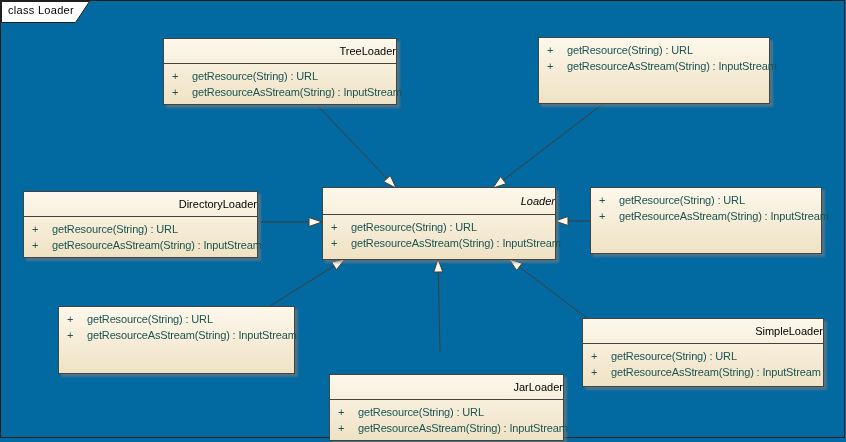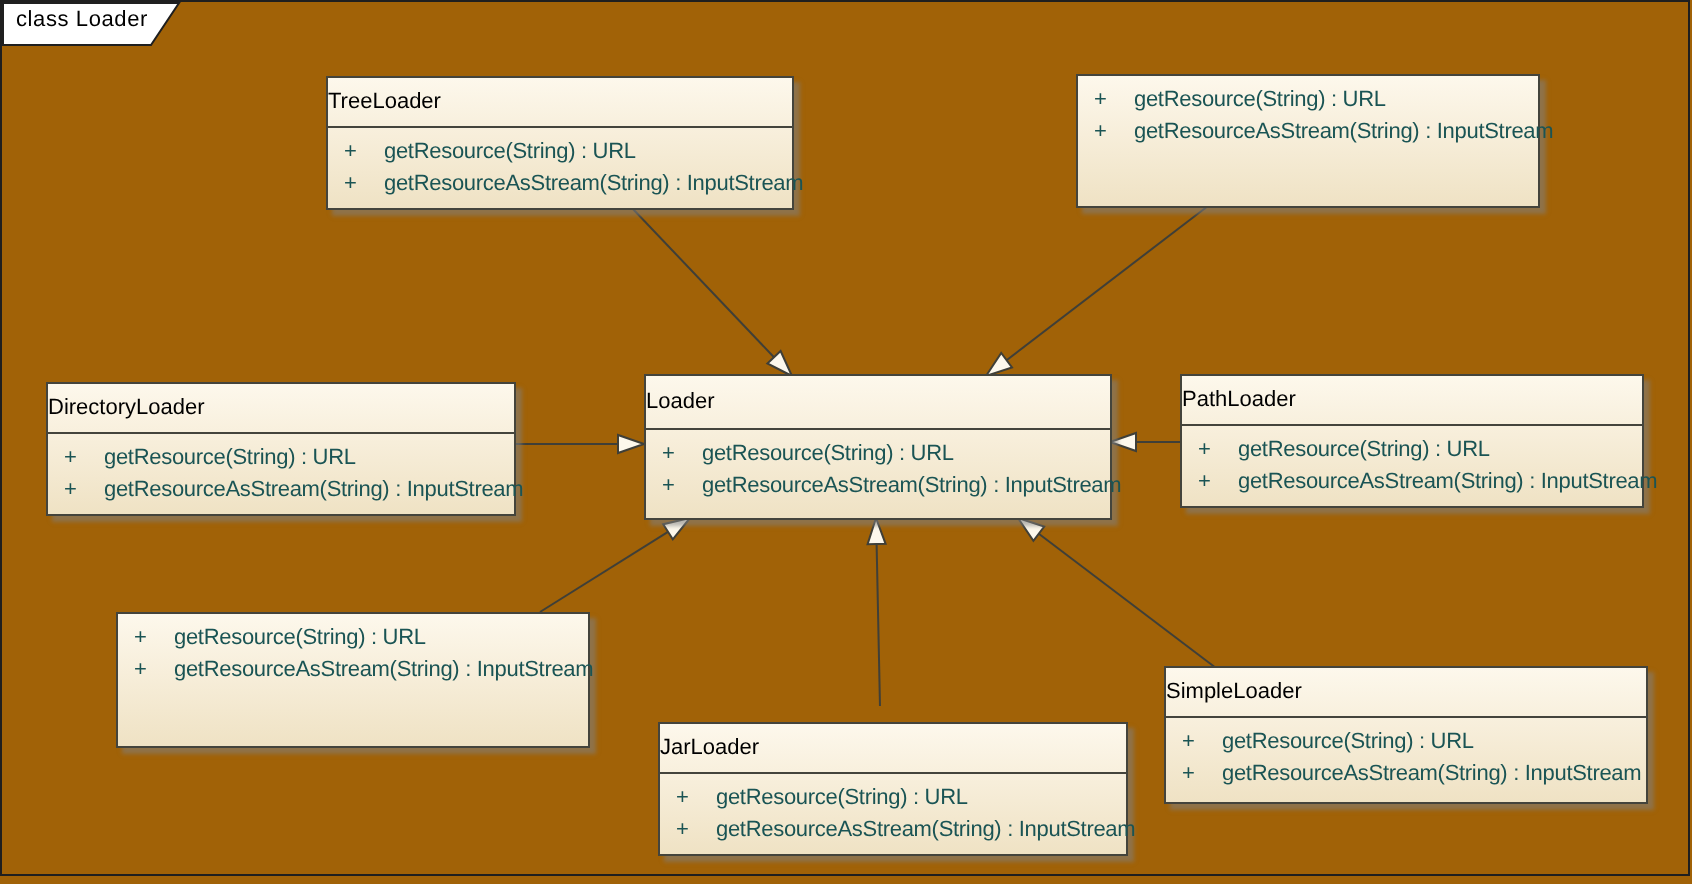--- a/index.html
+++ b/index.html
@@ -1,17 +1,17 @@
 <!DOCTYPE html>
 <html style="--border: #44443c; --line: #3f3f38; --arrow_fill: #fdf8ec; --method_text: #1a5454; --box_fill_top: #fdf8ec; --box_fill_bottom: #efe2c4;"><head>
 <meta charset="utf-8">
 <style>
   html,body{margin:0;padding:0;background:#fff;}
   #stage{
-    position:relative;width:846px;height:442px;background:#a16207;
+    position:relative;width:846px;height:442px;background:#0369a1;
     font-family:"Liberation Sans",sans-serif;overflow:hidden;
   }
   #frame-border{
     position:absolute;left:0;top:0;right:1px;bottom:4px;
     border:1px solid #1f1f1f;pointer-events:none;z-index:0;
   }
   #frame-tab{position:absolute;left:1px;top:1px;z-index:3;}
   #frame-tab-label{
     position:absolute;left:8px;top:4px;z-index:4;
     font-size:11px;color:#000;letter-spacing:.3px;white-space:nowrap;
@@ -19,25 +19,25 @@
   svg.edges{position:absolute;left:0;top:0;z-index:1;}
   svg.edges line{stroke:var(--line,#3f3f38);stroke-width:1;}
   svg.edges polygon{fill:var(--arrow_fill,#fdf8ec);stroke:var(--line,#3f3f38);stroke-width:1;}
   .cls{
     position:absolute;z-index:2;border:1px solid var(--border,#44443c);
     background:linear-gradient(180deg,#fdf8ec 0%,#f7eeda 45%,#efe2c4 100%);
     box-shadow:3px 3px 2px rgba(128,128,128,.55);
     font-size:11px;
   }
   .cls-title{
-    height:24px;line-height:24px;text-align:left;
+    height:24px;line-height:24px;text-align:right;
     border-bottom:1px solid var(--border,#44443c);
     color:#000;white-space:nowrap;overflow:hidden;
   }
-  .cls.tall .cls-title{height:26px;line-height:26px;}
+  .cls.tall .cls-title{height:26px;line-height:26px;font-style:italic;}
   .cls-body{padding-top:4px;}
   .m{
     display:flex;height:16px;line-height:16px;align-items:center;
     color:var(--method_text,#1a5454);letter-spacing:-0.15px;white-space:nowrap;
   }
   .m .vis{width:20px;padding-left:8px;flex:none;letter-spacing:0;}
 </style>
 </head>
 <body>
 
@@ -130,21 +130,20 @@
           <span>getResource(String) : URL</span>
         </div>
       <div class="m">
           <span class="vis">+</span>
           <span>getResourceAsStream(String) : InputStream</span>
         </div>
     </div>
   </div>
 
   <div class="cls" style="left:590px;top:187px;width:230px;height:65px">
-    <div class="cls-title">PathLoader</div>
     <div class="cls-body">
       <div class="m">
           <span class="vis">+</span>
           <span>getResource(String) : URL</span>
         </div>
       <div class="m">
           <span class="vis">+</span>
           <span>getResourceAsStream(String) : InputStream</span>
         </div>
     </div>
@@ -156,35 +155,35 @@
           <span class="vis">+</span>
           <span>getResource(String) : URL</span>
         </div>
       <div class="m">
           <span class="vis">+</span>
           <span>getResourceAsStream(String) : InputStream</span>
         </div>
     </div>
   </div>
 
-  <div class="cls" style="left:329px;top:361px;width:233px;height:65px">
+  <div class="cls" style="left:329px;top:374px;width:233px;height:65px">
     <div class="cls-title">JarLoader</div>
     <div class="cls-body">
       <div class="m">
           <span class="vis">+</span>
           <span>getResource(String) : URL</span>
         </div>
       <div class="m">
           <span class="vis">+</span>
           <span>getResourceAsStream(String) : InputStream</span>
         </div>
     </div>
   </div>
 
-  <div class="cls" style="left:582px;top:333px;width:240px;height:67px">
+  <div class="cls" style="left:582px;top:318px;width:240px;height:67px">
     <div class="cls-title">SimpleLoader</div>
     <div class="cls-body">
       <div class="m">
           <span class="vis">+</span>
           <span>getResource(String) : URL</span>
         </div>
       <div class="m">
           <span class="vis">+</span>
           <span>getResourceAsStream(String) : InputStream</span>
         </div>

